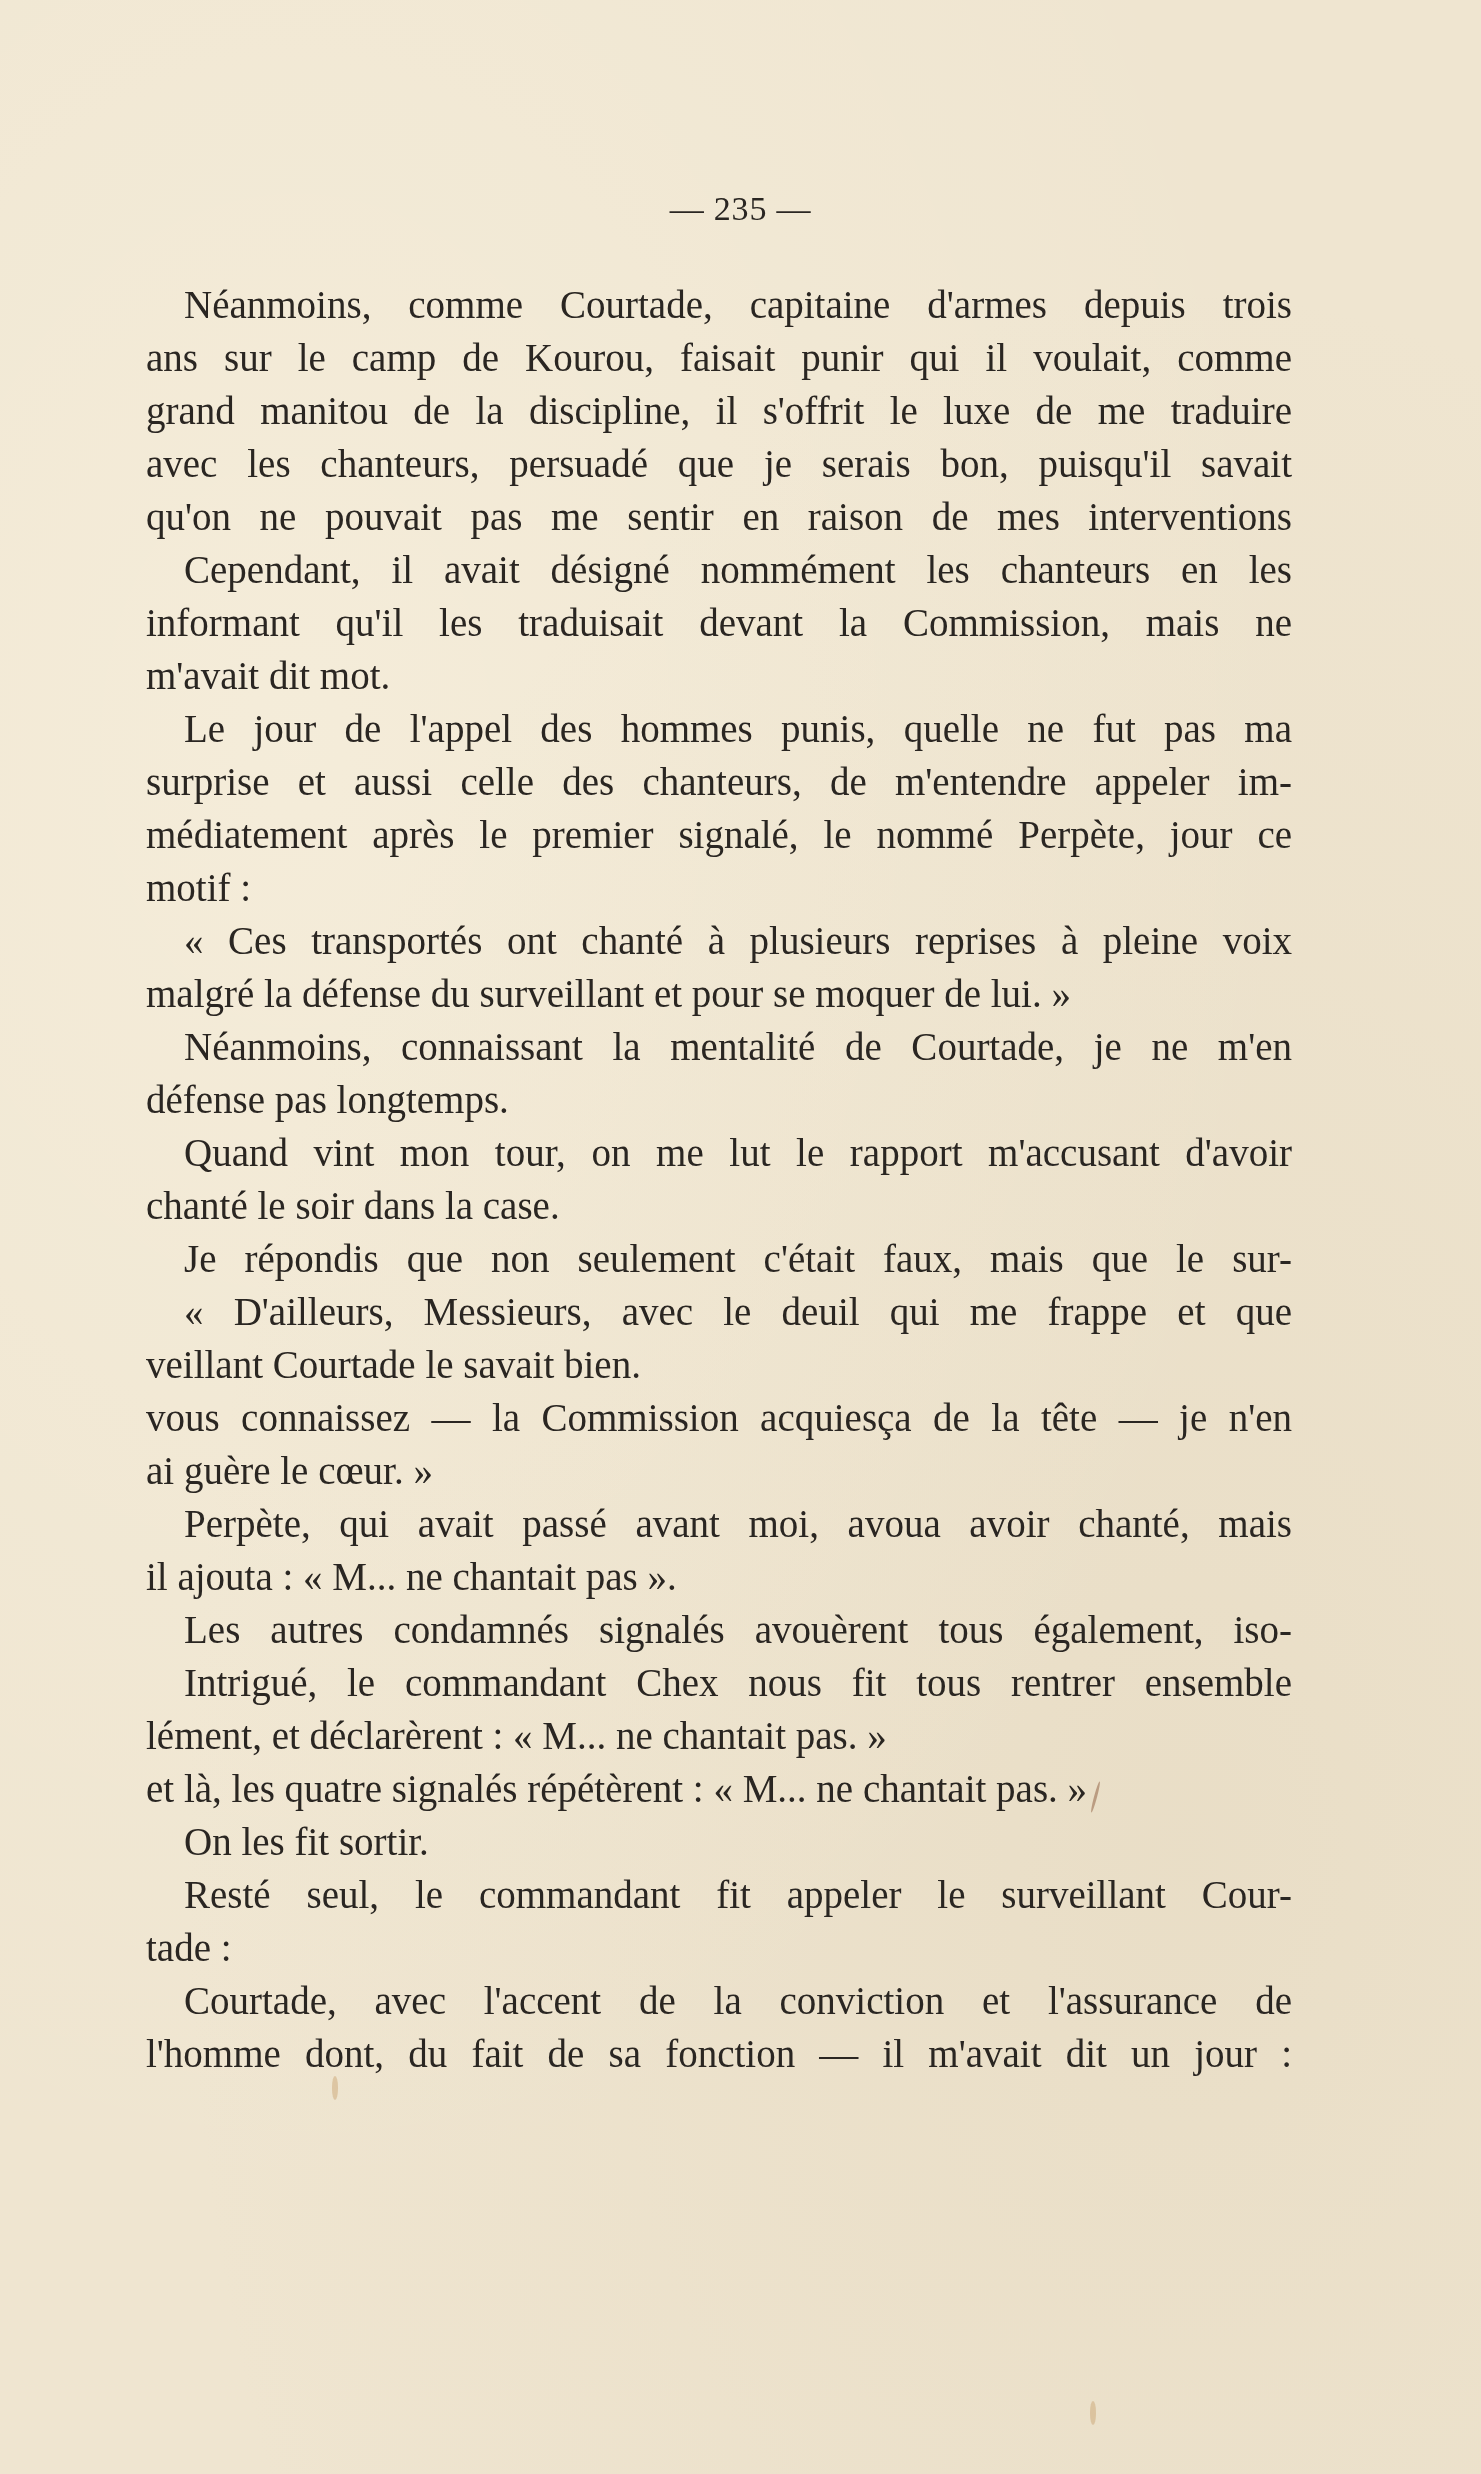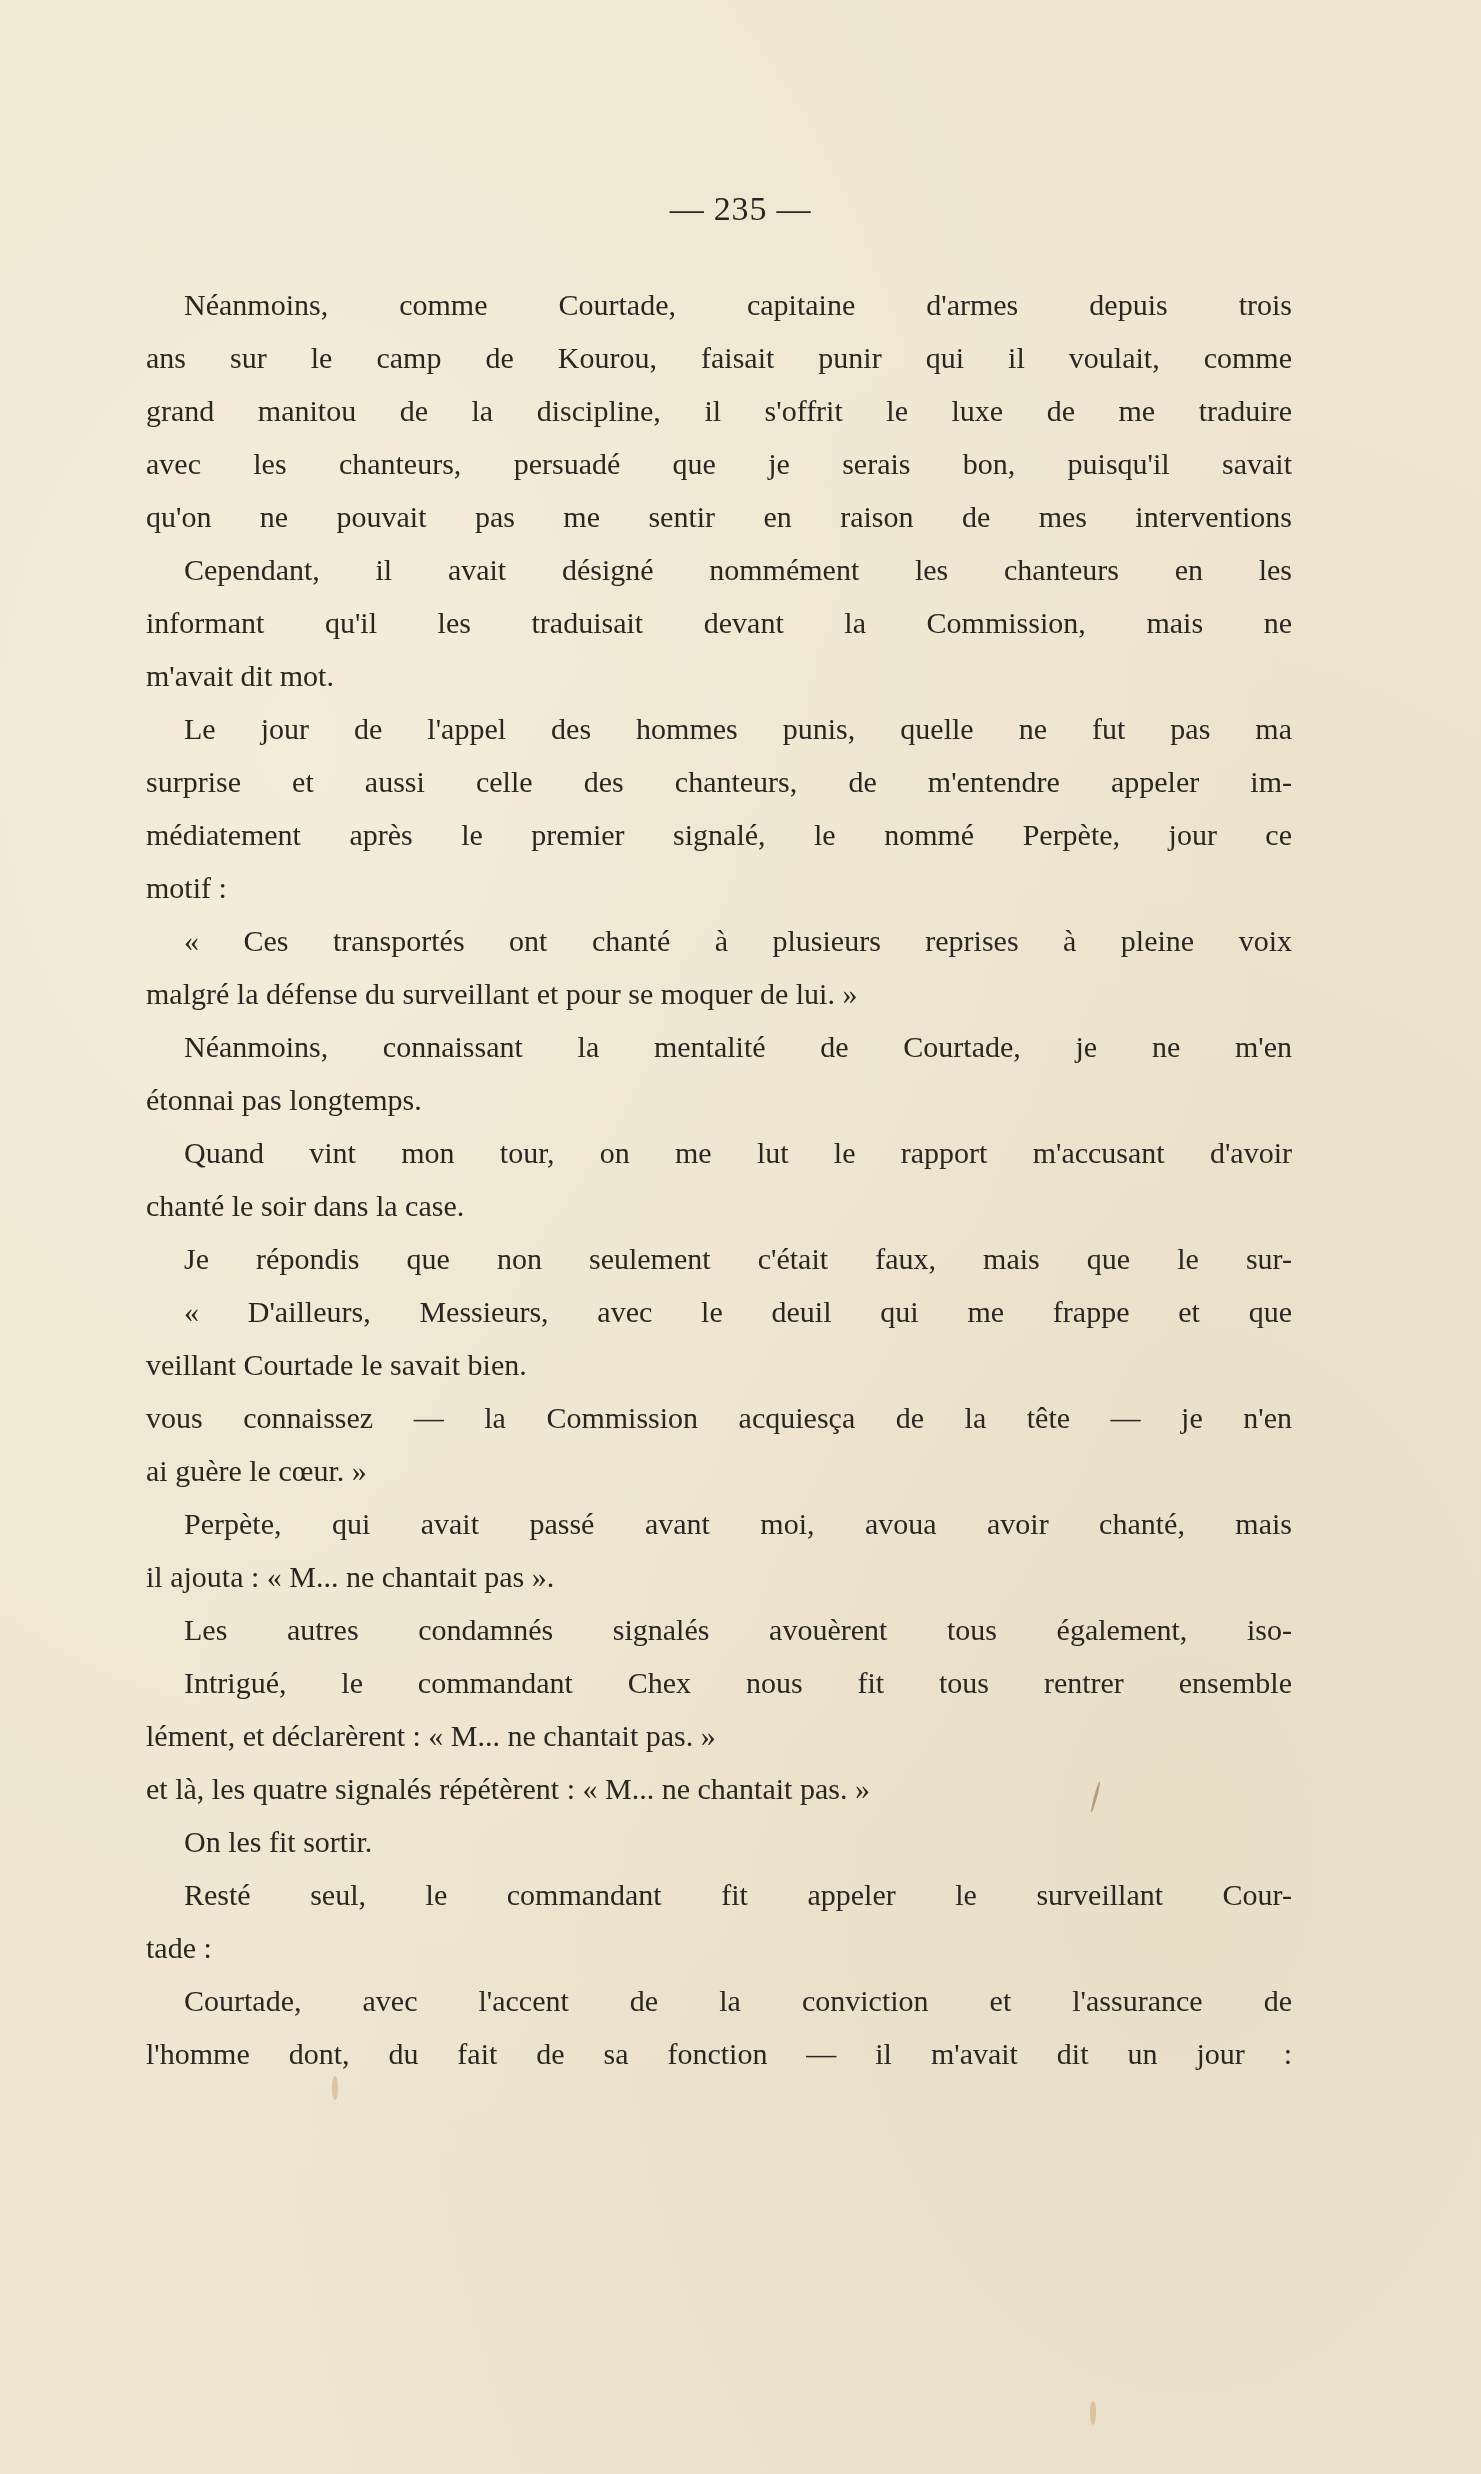--- a/index.html
+++ b/index.html
@@ -17,21 +17,21 @@
     position:absolute; left:0; width:1481px; top:183px;
     text-align:center; font-size:34px; line-height:52px; letter-spacing:0.8px;
     font-family:"Liberation Serif", serif;
   }
   .text-block {
     position:absolute; left:146px; top:278px; width:1146px;
   }
   .line {
     display:block; height:53px; line-height:53px;
     font-family:"Liberation Serif", serif;
-    font-size:30px; white-space:nowrap;
+    font-size:39px; white-space:nowrap;
     text-align:justify; text-align-last:justify;
     overflow:visible;
   }
   .line.indent { padding-left:38px; }
   .line.last { text-align-last:left; }
   .stain {
     position:absolute; border-radius:50%;
     background:rgba(190,140,80,0.35);
   }
 </style>
@@ -50,21 +50,21 @@
     <span class="line indent">Cependant, il avait désigné nommément les chanteurs en les</span>
     <span class="line">informant qu'il les traduisait devant la Commission, mais ne</span>
     <span class="line last">m'avait dit mot.</span>
     <span class="line indent">Le jour de l'appel des hommes punis, quelle ne fut pas ma</span>
     <span class="line">surprise et aussi celle des chanteurs, de m'entendre appeler im-</span>
     <span class="line">médiatement après le premier signalé, le nommé Perpète, jour ce</span>
     <span class="line last">motif :</span>
     <span class="line indent">« Ces transportés ont chanté à plusieurs reprises à pleine voix</span>
     <span class="line last">malgré la défense du surveillant et pour se moquer de lui. »</span>
     <span class="line indent">Néanmoins, connaissant la mentalité de Courtade, je ne m'en</span>
-    <span class="line last">étonnai pas longtemps.</span>
+    <span class="line last">défense pas longtemps.</span>
     <span class="line indent">Quand vint mon tour, on me lut le rapport m'accusant d'avoir</span>
     <span class="line last">chanté le soir dans la case.</span>
     <span class="line indent">Je répondis que non seulement c'était faux, mais que le sur-</span>
     <span class="line indent">« D'ailleurs, Messieurs, avec le deuil qui me frappe et que</span>
     <span class="line last">veillant Courtade le savait bien.</span>
     <span class="line">vous connaissez — la Commission acquiesça de la tête — je n'en</span>
     <span class="line last">ai guère le cœur. »</span>
     <span class="line indent">Perpète, qui avait passé avant moi, avoua avoir chanté, mais</span>
     <span class="line last">il ajouta : « M... ne chantait pas ».</span>
     <span class="line indent">Les autres condamnés signalés avouèrent tous également, iso-</span>

